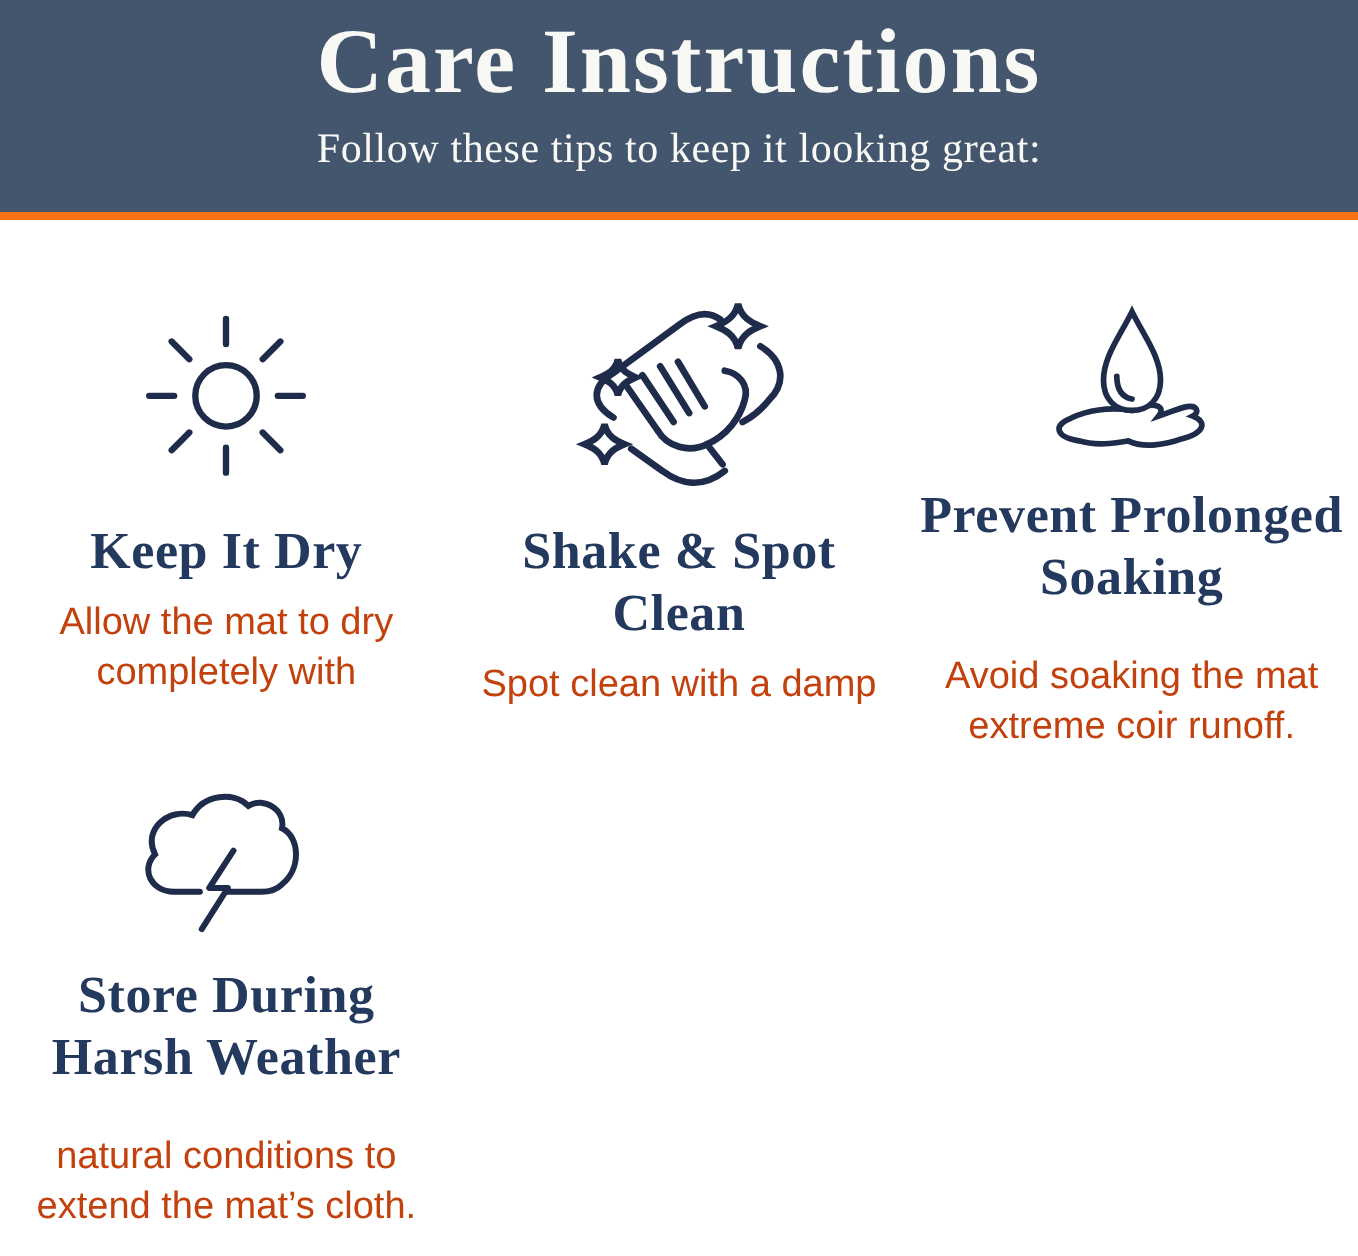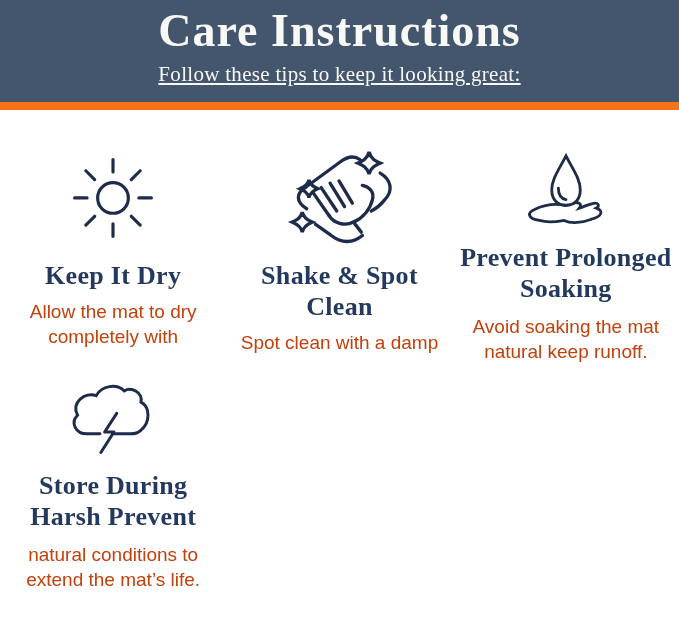--- a/index.html
+++ b/index.html
@@ -10,38 +10,37 @@
     height: 628px;
     background: #ffffff;
     overflow: hidden;
     font-family: "Liberation Sans", sans-serif;
   }
   .header {
     position: absolute;
     top: 0; left: 0; right: 0;
     height: 110px;
     background: #44566E;
-    border-bottom: 8px solid #f97316;
+    border-bottom: 4px solid #f97316;
     text-align: center;
     color: #F8F8F5;
   }
   .header h1 {
     font-family: "Liberation Serif", "DejaVu Serif", serif;
     font-weight: 700;
     font-size: 46px;
     letter-spacing: 1px;
     padding-top: 7px;
     line-height: 1.05;
   }
   .header .subtitle {
     font-family: "Liberation Serif", "DejaVu Serif", serif;
     font-size: 21px;
     letter-spacing: 0.3px;
     margin-top: 7px;
-    text-decoration: underline;
   }
   .grid {
     position: absolute;
     top: 110px; left: 0; right: 0;
     padding-top: 38px;
     display: grid;
     grid-template-columns: 1fr 1fr 1fr;
     row-gap: 12px;
   }
   .cell {
@@ -63,21 +62,21 @@
     letter-spacing: 0.3px;
   }
   .row1 ~ .card-title, .title-row1 { margin-top: 16px; }
   .title-row2 { margin-top: 10px; }
   .card-body {
     color: #c2410c;
     font-size: 19px;
     line-height: 25px;
   }
   .body-row1 { margin-top: 8px; }
-  .body-row2 { margin-top: 10px; }
+  .body-row2 { margin-top: 22px; }
   .card-body div { white-space: nowrap; }
 </style>
 </head>
 <body>
 
 <div class="page">
 
   <div class="header">
     <h1>Care Instructions</h1>
     <div class="subtitle">Follow these tips to keep it looking great:</div>
@@ -136,35 +135,35 @@
           <path d="M 60,6 C 53,20 45,30 45,42 C 45,52 51,58 60,58 C 69,58 75,52 75,42 C 75,30 67,20 60,6 Z" fill="#ffffff"></path>
           <path d="M 52,40 C 52,47 55,51 60,52"></path>
         </svg>
       </div>
       <div class="card-title title-row2">
         <div>Prevent Prolonged</div>
         <div>Soaking</div>
       </div>
       <div class="card-body body-row2">
         <div>Avoid soaking the mat</div>
-        <div>natural keep runoff.</div>
+        <div>extreme coir runoff.</div>
       </div>
     </div>
 
     <div class="cell">
       <div class="icon-wrap row2">
         <svg width="112" height="84" viewBox="0 0 120 90" stroke-width="3.2">
           <path d="M 46,62 L 32,62 C 20,62 14,50 22,42 C 15,28 30,17 42,21 C 48,10 64,8 72,16 C 80,11 92,18 90,28 C 100,33 100,50 90,58 C 87,61 83,62 79,62 L 60,62"></path>
           <path d="M 64,40 L 51,60 L 61,60 L 47,82" stroke-linejoin="round"></path>
         </svg>
       </div>
       <div class="card-title title-row2">
         <div>Store During</div>
-        <div>Harsh Prevent</div>
+        <div>Harsh Weather</div>
       </div>
       <div class="card-body body-row2">
         <div>natural conditions to</div>
-        <div>extend the mat’s life.</div>
+        <div>extend the mat’s cloth.</div>
       </div>
     </div>
 
   </div>
 </div>
 
 </body></html>

